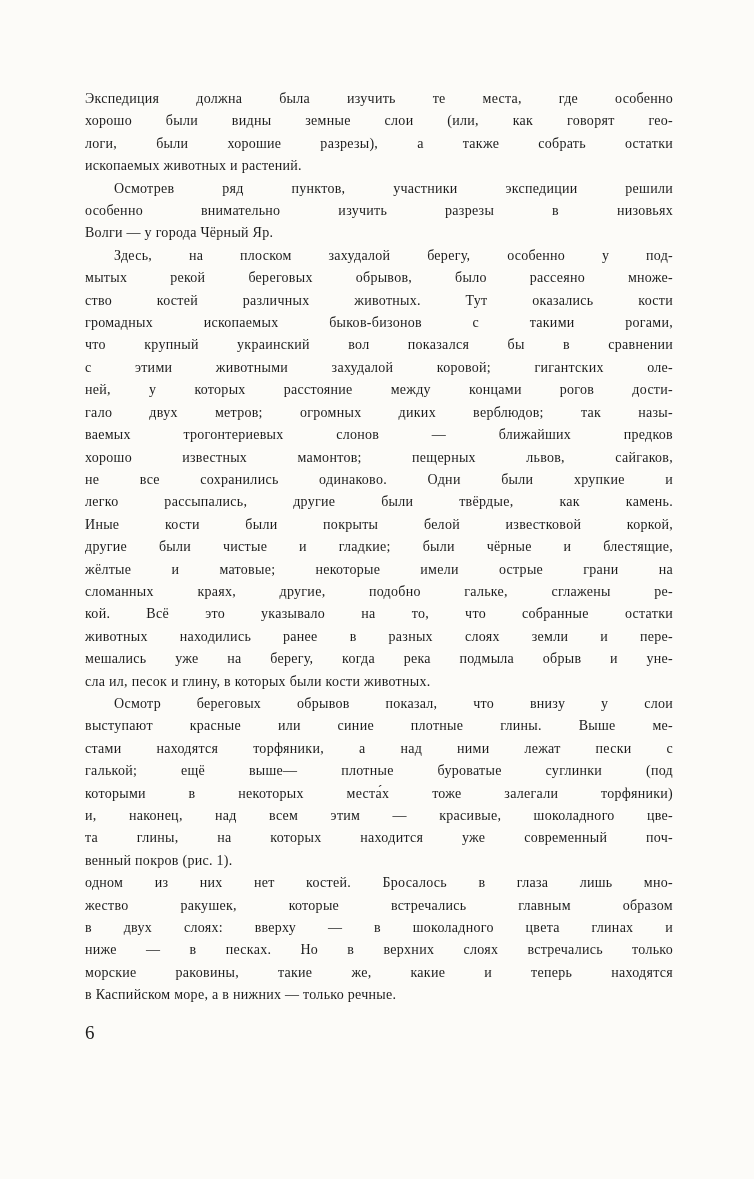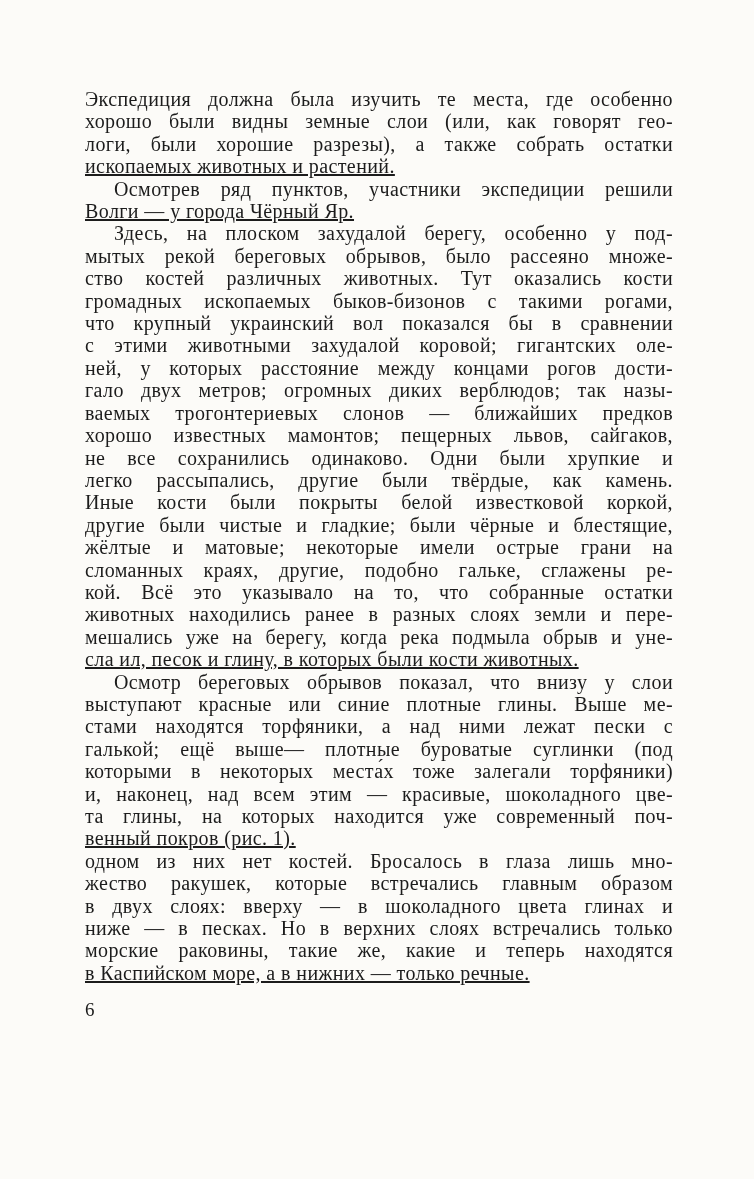--- a/index.html
+++ b/index.html
@@ -21,30 +21,29 @@
     position: absolute;
     left: 85px;
     top: 88px;
     width: 588px;
   }
   .paragraph {
     margin: 0;
     padding: 0;
   }
   .line {
-    font-size: 20px;
+    font-size: 14px;
     line-height: 22.4px;
     letter-spacing: 0.02em;
     white-space: normal;
     text-align: justify;
     text-align-last: justify;
   }
   .line.end {
     text-align-last: left;
-    text-decoration: underline;
   }
   .line.ind {
     text-indent: 29px;
   }
   .page-number {
     margin-top: 15px;
     font-size: 19px;
     line-height: 22px;
     text-align: left;
   }
@@ -57,20 +56,21 @@
 
     <div class="paragraph">
       <div class="line">Экспедиция должна была изучить те места, где особенно</div>
       <div class="line">хорошо были видны земные слои (или, как говорят гео-</div>
       <div class="line">логи, были хорошие разрезы), а также собрать остатки</div>
       <div class="line end">ископаемых животных и растений.</div>
     </div>
 
     <div class="paragraph">
       <div class="line ind">Осмотрев ряд пунктов, участники экспедиции решили</div>
+      <div class="line">особенно внимательно изучить разрезы в низовьях</div>
       <div class="line end">Волги — у города Чёрный Яр.</div>
     </div>
 
     <div class="paragraph">
       <div class="line ind">Здесь, на плоском захудалой берегу, особенно у под-</div>
       <div class="line">мытых рекой береговых обрывов, было рассеяно множе-</div>
       <div class="line">ство костей различных животных. Тут оказались кости</div>
       <div class="line">громадных ископаемых быков-бизонов с такими рогами,</div>
       <div class="line">что крупный украинский вол показался бы в сравнении</div>
       <div class="line">с этими животными захудалой коровой; гигантских оле-</div>

